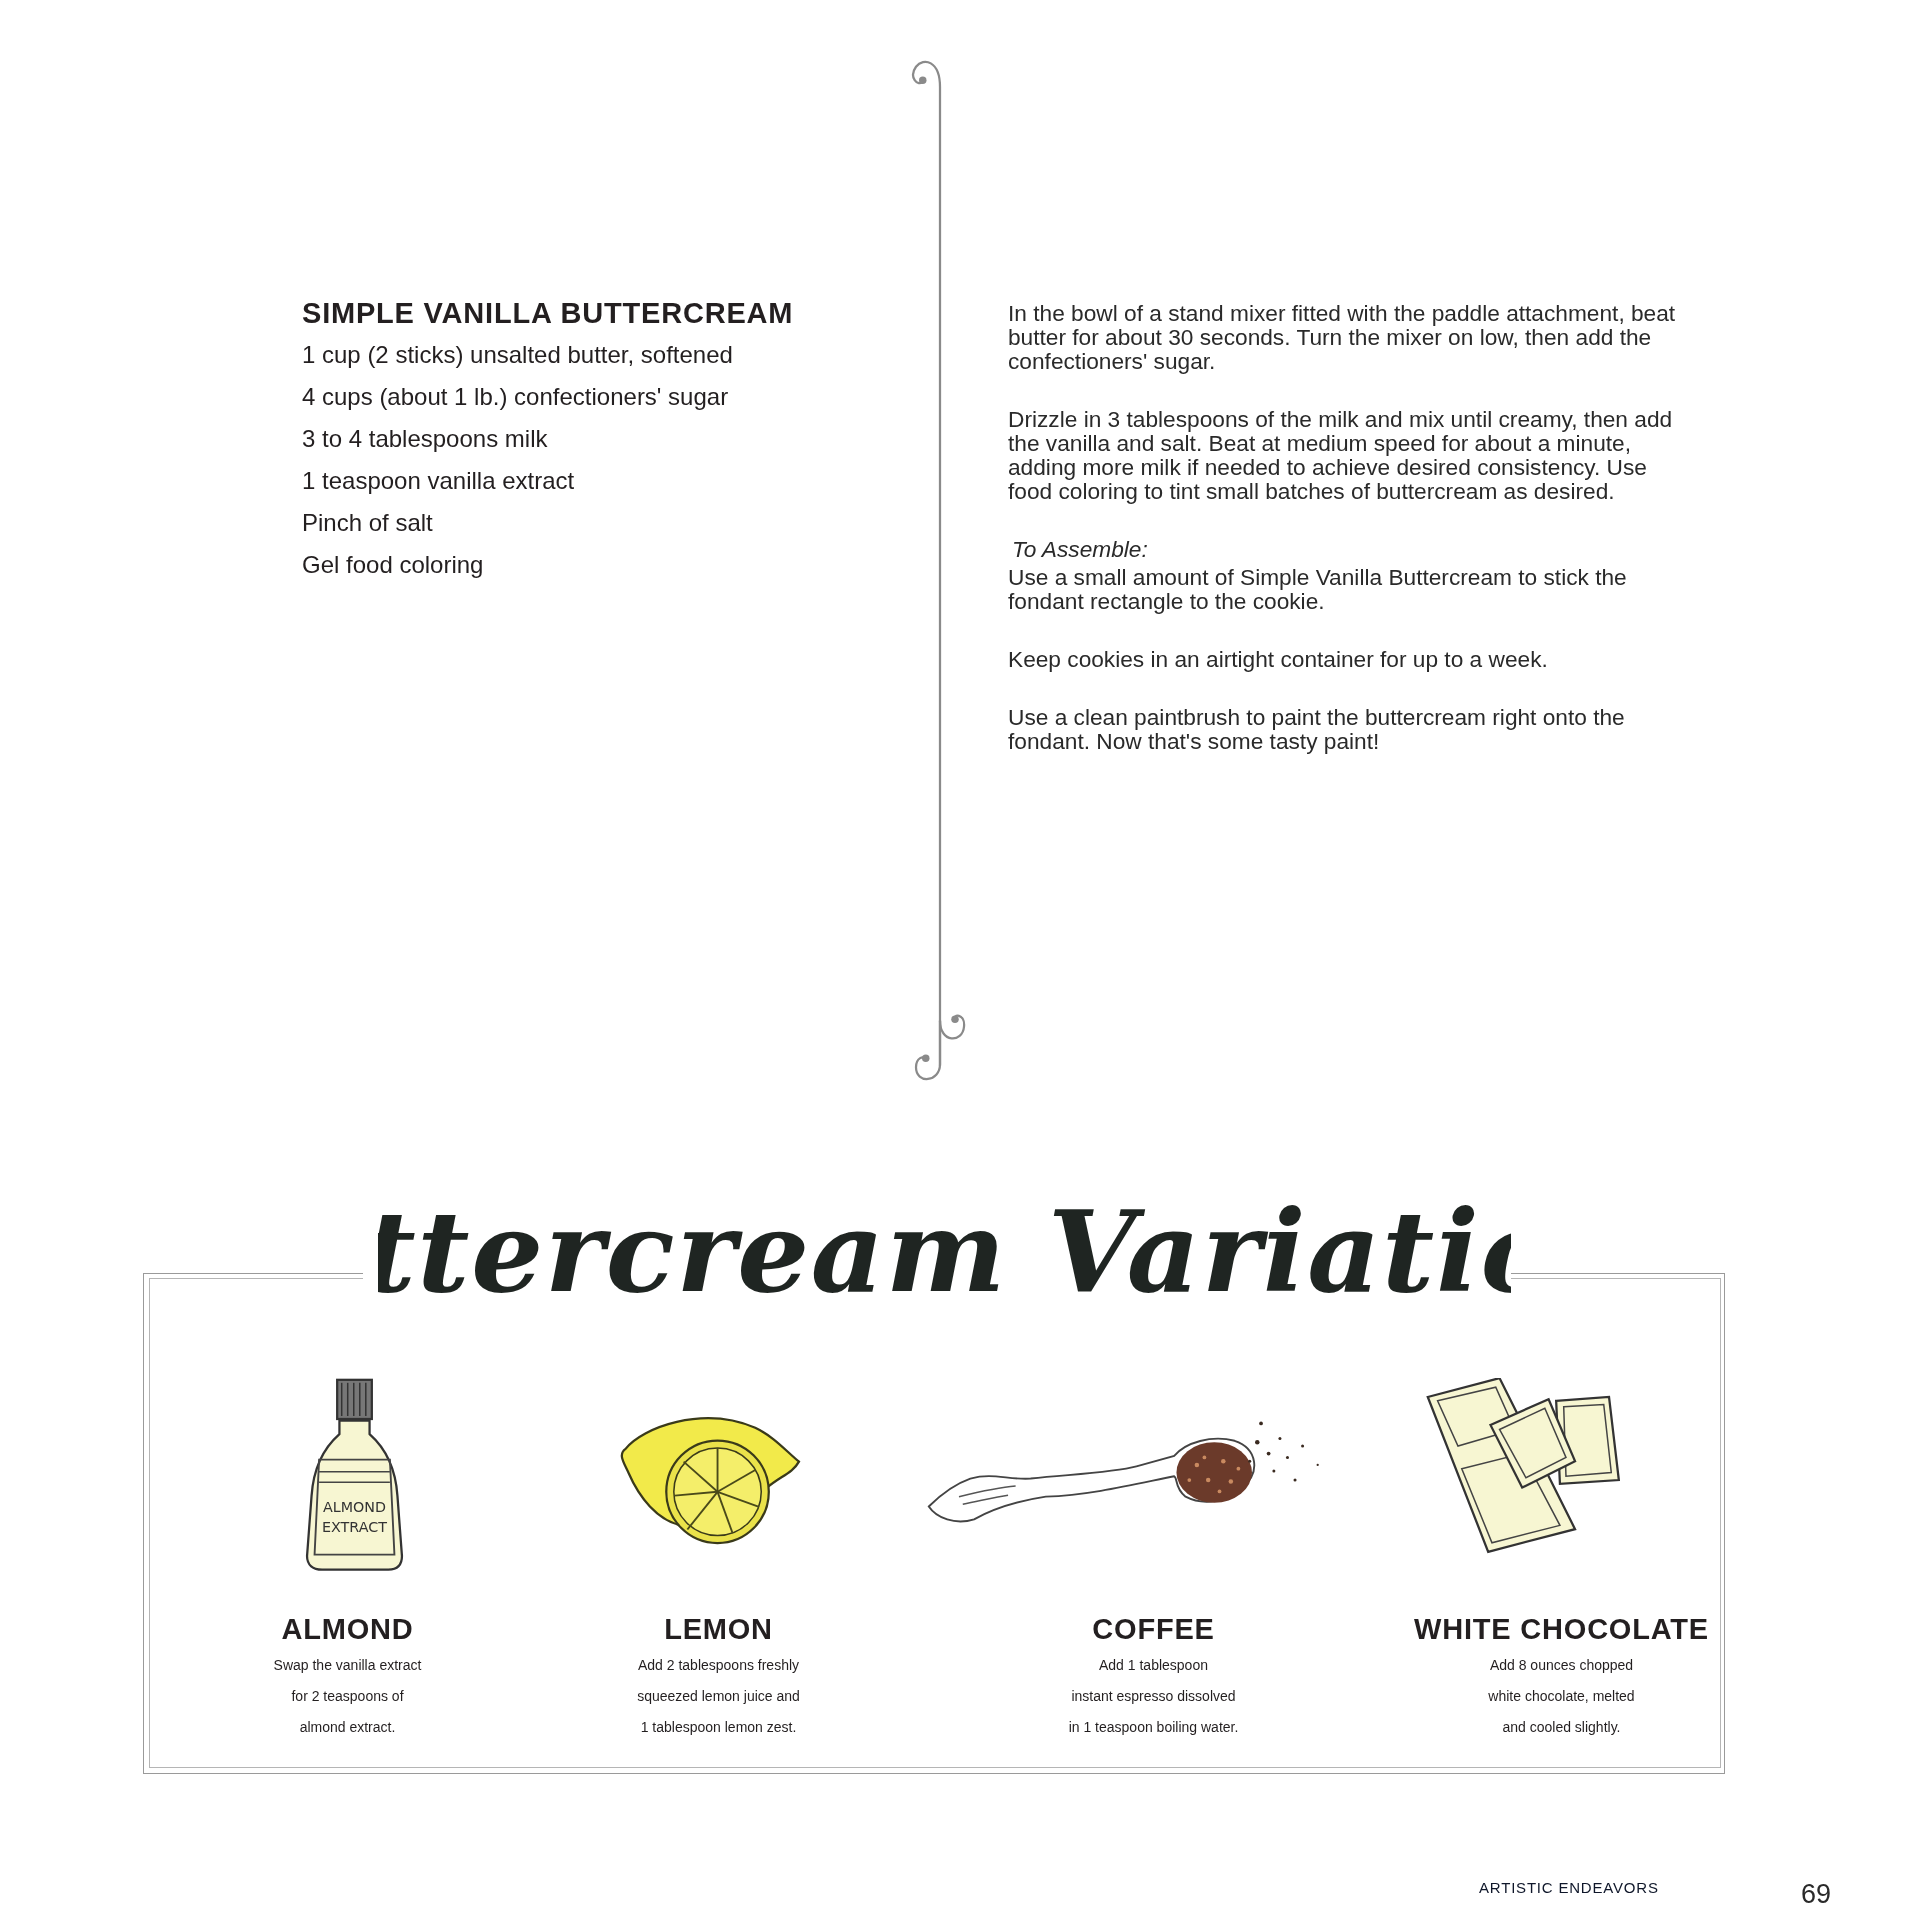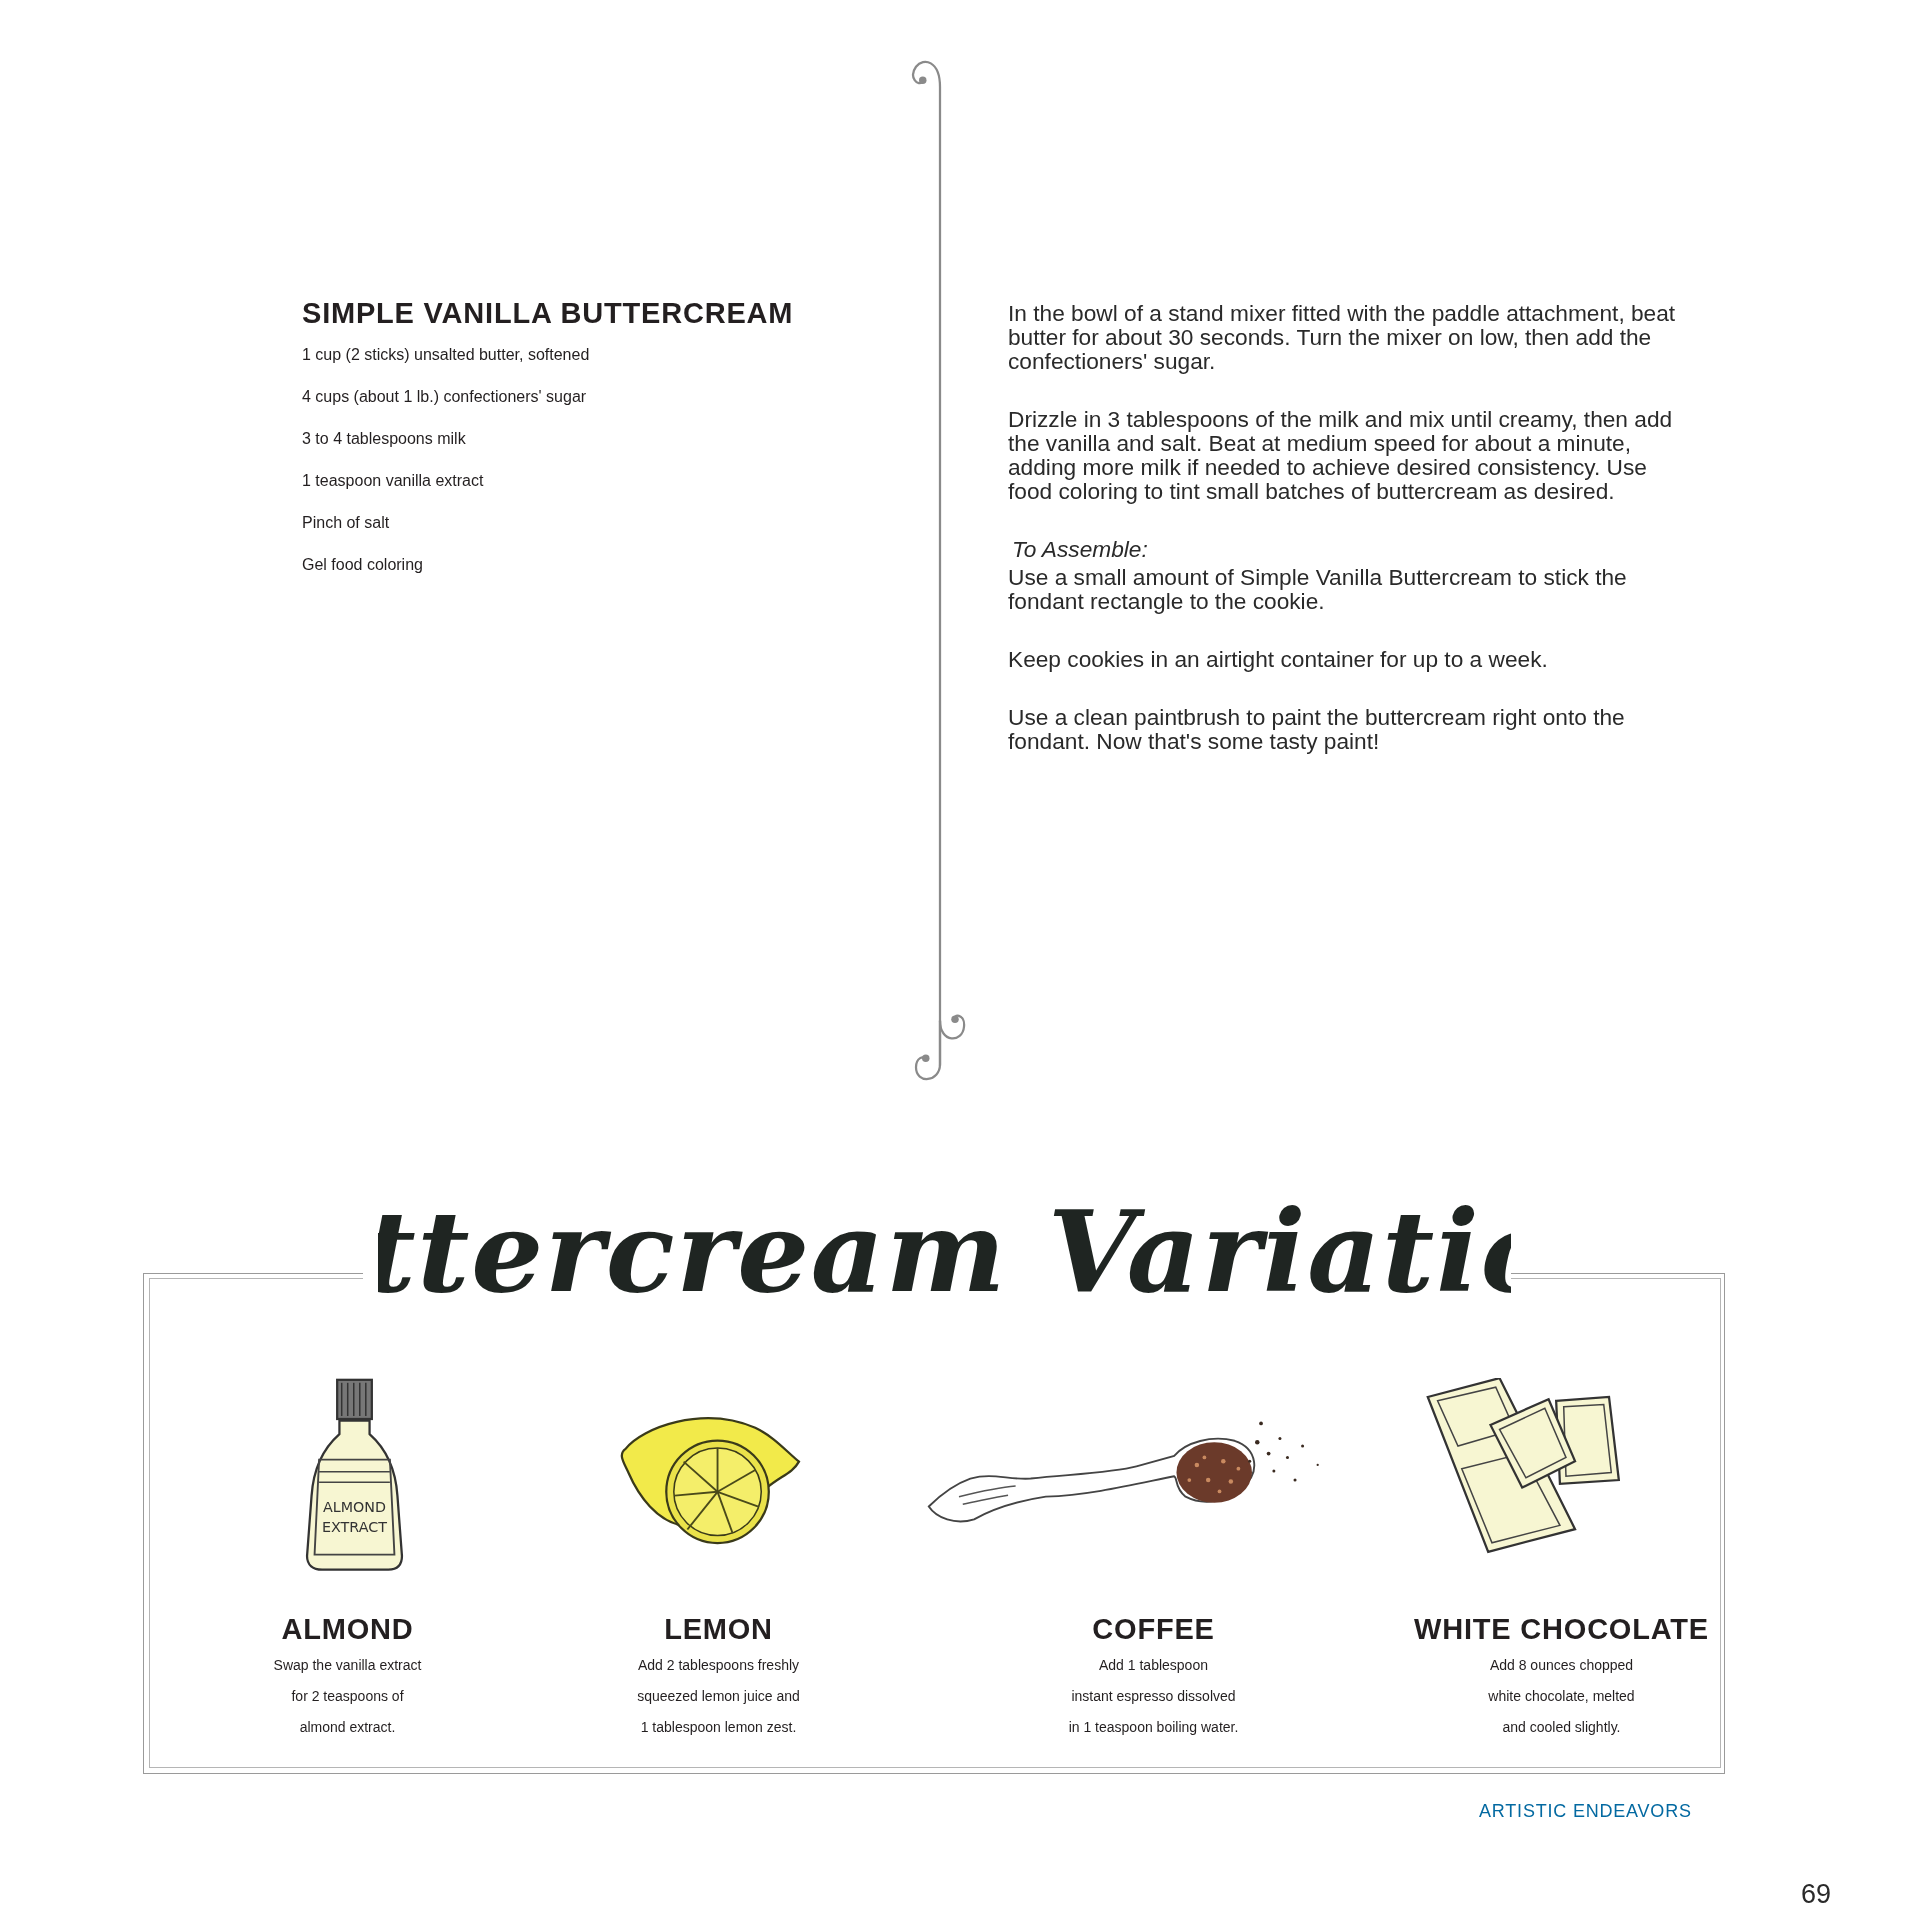--- a/index.html
+++ b/index.html
@@ -7,21 +7,21 @@
          font-family: "Liberation Sans", "DejaVu Sans", sans-serif; color: #231f20; }
   .abs { position: absolute; }
 
   
   #divider { left: 910px; top: 42px; width: 60px; height: 1080px; }
 
   
   #ingredients { left: 302px; top: 293px; width: 579px; text-align: left; }
   #ing-title { font-weight: bold; font-size: 29px; letter-spacing: 0.8px; line-height: 41px; margin: 0; }
   #ing-list { list-style: none; margin: 0; padding: 0; }
-  #ing-list li { font-size: 16px; line-height: 42px; }
+  #ing-list li { font-size: 24px; line-height: 42px; }
 
   
   #instructions { left: 1008px; top: 301px; width: 680px; font-size: 22.7px; line-height: 24px; color: #2a2a2a; }
   #instructions p { margin: 0 0 34px 0; }
   #instructions .sub { margin: 4px; font-style: italic; }
 
   
   #var-box { left: 143px; top: 1273px; width: 1582px; height: 501px;
              border: 0.8px solid #9a9a9a; box-sizing: border-box; }
   #var-box-inner { left: 149px; top: 1278px; width: 1572px; height: 490px;
@@ -29,21 +29,21 @@
   #heading-mask { left: 363px; top: 1254px; width: 1148px; height: 45px; background: #fff; }
   #var-heading { left: 378px; top: 1178px; width: 1133px; height: 166px; }
 
   .var-col { position: absolute; top: 1609px; width: 317px; text-align: center; }
   .var-col h3 { margin: 0; font-size: 29px; font-weight: bold; letter-spacing: 0.8px; line-height: 41px; }
   .var-col p { margin: 0; font-size: 14px; line-height: 31px; }
 
   .illus { position: absolute; }
 
   
-  #footer-section { left: 1479px; top: 1801px; font-size: 18px; letter-spacing: 0.8px; color: #0369a1; }
+  #footer-section { left: 1479px; top: 1879px; font-size: 15px; letter-spacing: 0.8px; color: #0f172a; }
   #footer-page { left: 1801px; top: 1879px; font-size: 27px; color: #2a2a2a; }
 </style>
 </head>
 <body>
 
 <svg id="divider" class="abs" viewBox="0 0 80 1430">
   <path d="M40 1360 L40 55 C40 20 18 15 8 28 C-2 42 10 55 18 48" fill="none" stroke="#8a8a8a" stroke-width="3"></path>
   <circle cx="17" cy="46" r="5" fill="#8a8a8a"></circle>
   <path d="M40 1300 C40 1330 70 1330 72 1308 C74 1290 56 1290 60 1300" fill="none" stroke="#8a8a8a" stroke-width="3"></path>
   <circle cx="60" cy="1298" r="5" fill="#8a8a8a"></circle>

